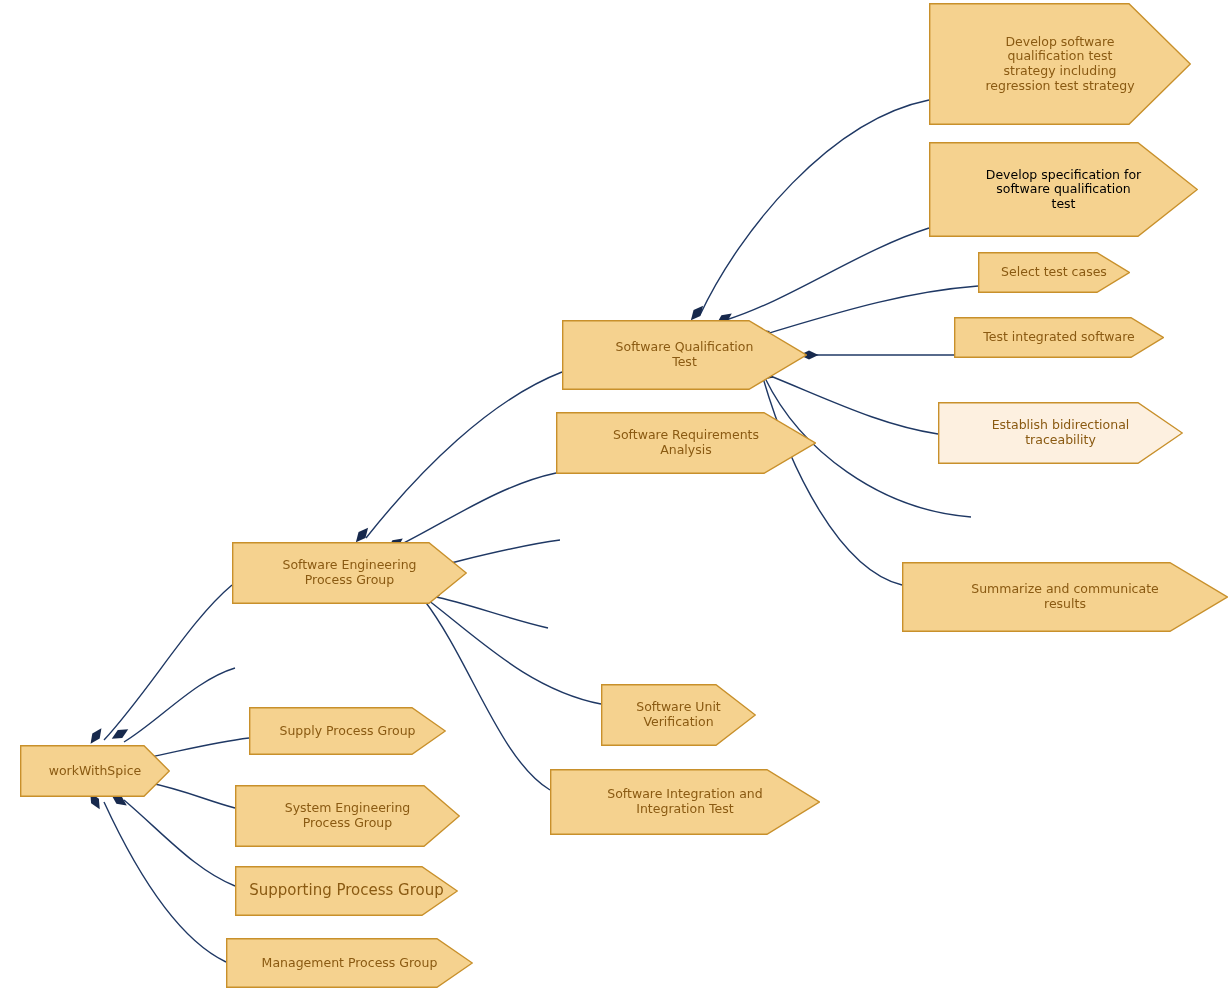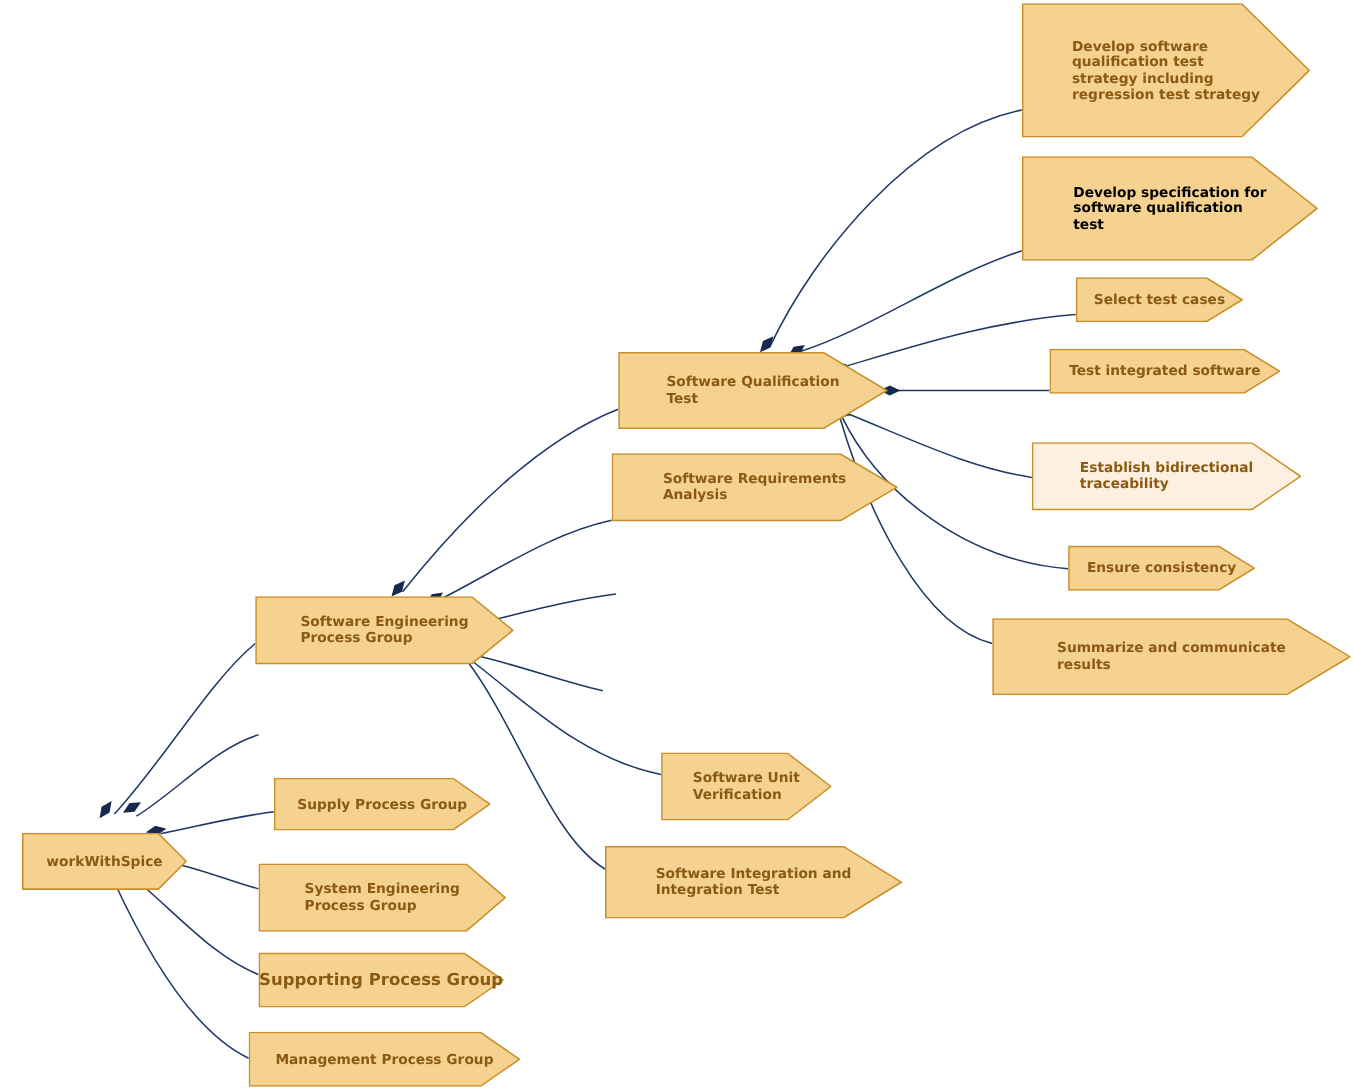--- a/index.html
+++ b/index.html
@@ -5,22 +5,22 @@
 <style>
   html,body{margin:0;padding:0;background:#ffffff;}
   body{font-family:"DejaVu Sans","Liberation Sans",sans-serif;}
   #stage{position:relative;width:1231px;height:993px;background:#ffffff;overflow:hidden;}
   #edges{position:absolute;left:0;top:0;width:1231px;height:993px;}
   .node{position:absolute;box-sizing:border-box;}
   .node .shape{position:absolute;left:0;top:0;width:100%;height:100%;}
   .node .label{
     position:absolute;left:0;top:0;width:100%;height:100%;
     display:flex;align-items:center;justify-content:center;
-    text-align:left;color:#8a5a12;line-height:1.17;
-    padding:0 0 0 0;pointer-events:none;white-space:pre-line;font-weight:bold;
+    text-align:center;color:#8a5a12;line-height:1.17;
+    padding:0 0 0 0;pointer-events:none;white-space:pre-line;
   }
 </style>
 </head>
 <body>
 
 <div id="stage">
   <svg id="edges" xmlns="http://www.w3.org/2000/svg" viewBox="0 0 1231 993">
       <path d="M 104,740 C 150,690 190,620 232,585" fill="none" stroke="#1f3864" stroke-width="1.4"></path>
       <path d="M 124,742 C 160,720 195,680 235,668" fill="none" stroke="#1f3864" stroke-width="1.4"></path>
       <path d="M 146,758 C 185,750 215,742 249,738" fill="none" stroke="#1f3864" stroke-width="1.4"></path>
@@ -79,21 +79,21 @@
       <g transform="translate(761,334) rotate(72)">
         <path d="M 0,-9.5 L 4.5,0 L 0,9.5 L -4.5,0 Z" fill="#17294d"></path>
       </g>
       <g transform="translate(809,355) rotate(90)">
         <path d="M 0,-9.5 L 4.5,0 L 0,9.5 L -4.5,0 Z" fill="#17294d"></path>
       </g>
       <g transform="translate(764,374) rotate(110)">
         <path d="M 0,-10 L 6.5,0 L 0,10 L -6.5,0 Z" fill="#17294d"></path>
       </g>
     </svg>
-<div class="node" style="left: 20px; top: 745px; width: 150px; height: 52px; margin-top: 12px;">
+<div class="node" style="left: 20px; top: 745px; width: 150px; height: 52px;">
       <svg class="shape" viewBox="0 0 150 52" preserveAspectRatio="none">
         <path d="M 0.7,0.7 L 124,0.7 L 149.3,26 L 124,51.3 L 0.7,51.3 Z" fill="#f5d28f" stroke="#c8902b" stroke-width="1.4" stroke-linejoin="miter"></path>
       </svg>
       <div class="label" style="font-size: 12.5px; color: rgb(138, 90, 18); padding-right: 14px;">workWithSpice</div>
     </div>
     <div class="node" style="left: 232px; top: 542px; width: 235px; height: 62px;">
       <svg class="shape" viewBox="0 0 235 62" preserveAspectRatio="none">
         <path d="M 0.7,0.7 L 197,0.7 L 234.3,31 L 197,61.3 L 0.7,61.3 Z" fill="#f5d28f" stroke="#c8902b" stroke-width="1.4" stroke-linejoin="miter"></path>
       </svg>
       <div class="label" style="font-size: 12.5px; color: rgb(138, 90, 18); padding-right: 21px;">Software Engineering
@@ -181,26 +181,20 @@
       </svg>
       <div class="label" style="font-size: 12.5px; color: rgb(138, 90, 18); padding-right: 18px;">Test integrated software</div>
     </div>
     <div class="node" style="left: 938px; top: 402px; width: 245px; height: 62px;">
       <svg class="shape" viewBox="0 0 245 62" preserveAspectRatio="none">
         <path d="M 0.7,0.7 L 200,0.7 L 244.3,31 L 200,61.3 L 0.7,61.3 Z" fill="#fdf0e0" stroke="#c8902b" stroke-width="1.4" stroke-linejoin="miter"></path>
       </svg>
       <div class="label" style="font-size: 12.5px; color: rgb(138, 90, 18); padding-right: 25px;">Establish bidirectional
 traceability</div>
     </div>
-    <div class="node" style="left: 971px; top: 496px; width: 170px; height: 41px;">
-      <svg class="shape" viewBox="0 0 170 41" preserveAspectRatio="none">
-        <path d="M 0.7,0.7 L 137,0.7 L 169.3,20.5 L 137,40.3 L 0.7,40.3 Z" fill="#f5d28f" stroke="#c8902b" stroke-width="1.4" stroke-linejoin="miter"></path>
-      </svg>
-      <div class="label" style="font-size: 12.5px; color: rgb(138, 90, 18); padding-right: 18px;">Ensure consistency</div>
-    </div>
     <div class="node" style="left: 902px; top: 562px; width: 326px; height: 70px;">
       <svg class="shape" viewBox="0 0 326 70" preserveAspectRatio="none">
         <path d="M 0.7,0.7 L 268,0.7 L 325.3,35 L 268,69.3 L 0.7,69.3 Z" fill="#f5d28f" stroke="#c8902b" stroke-width="1.4" stroke-linejoin="miter"></path>
       </svg>
       <div class="label" style="font-size: 12.5px; color: rgb(138, 90, 18); padding-right: 32px;">Summarize and communicate
 results</div>
     </div>
   </div>
 
 </body></html>

